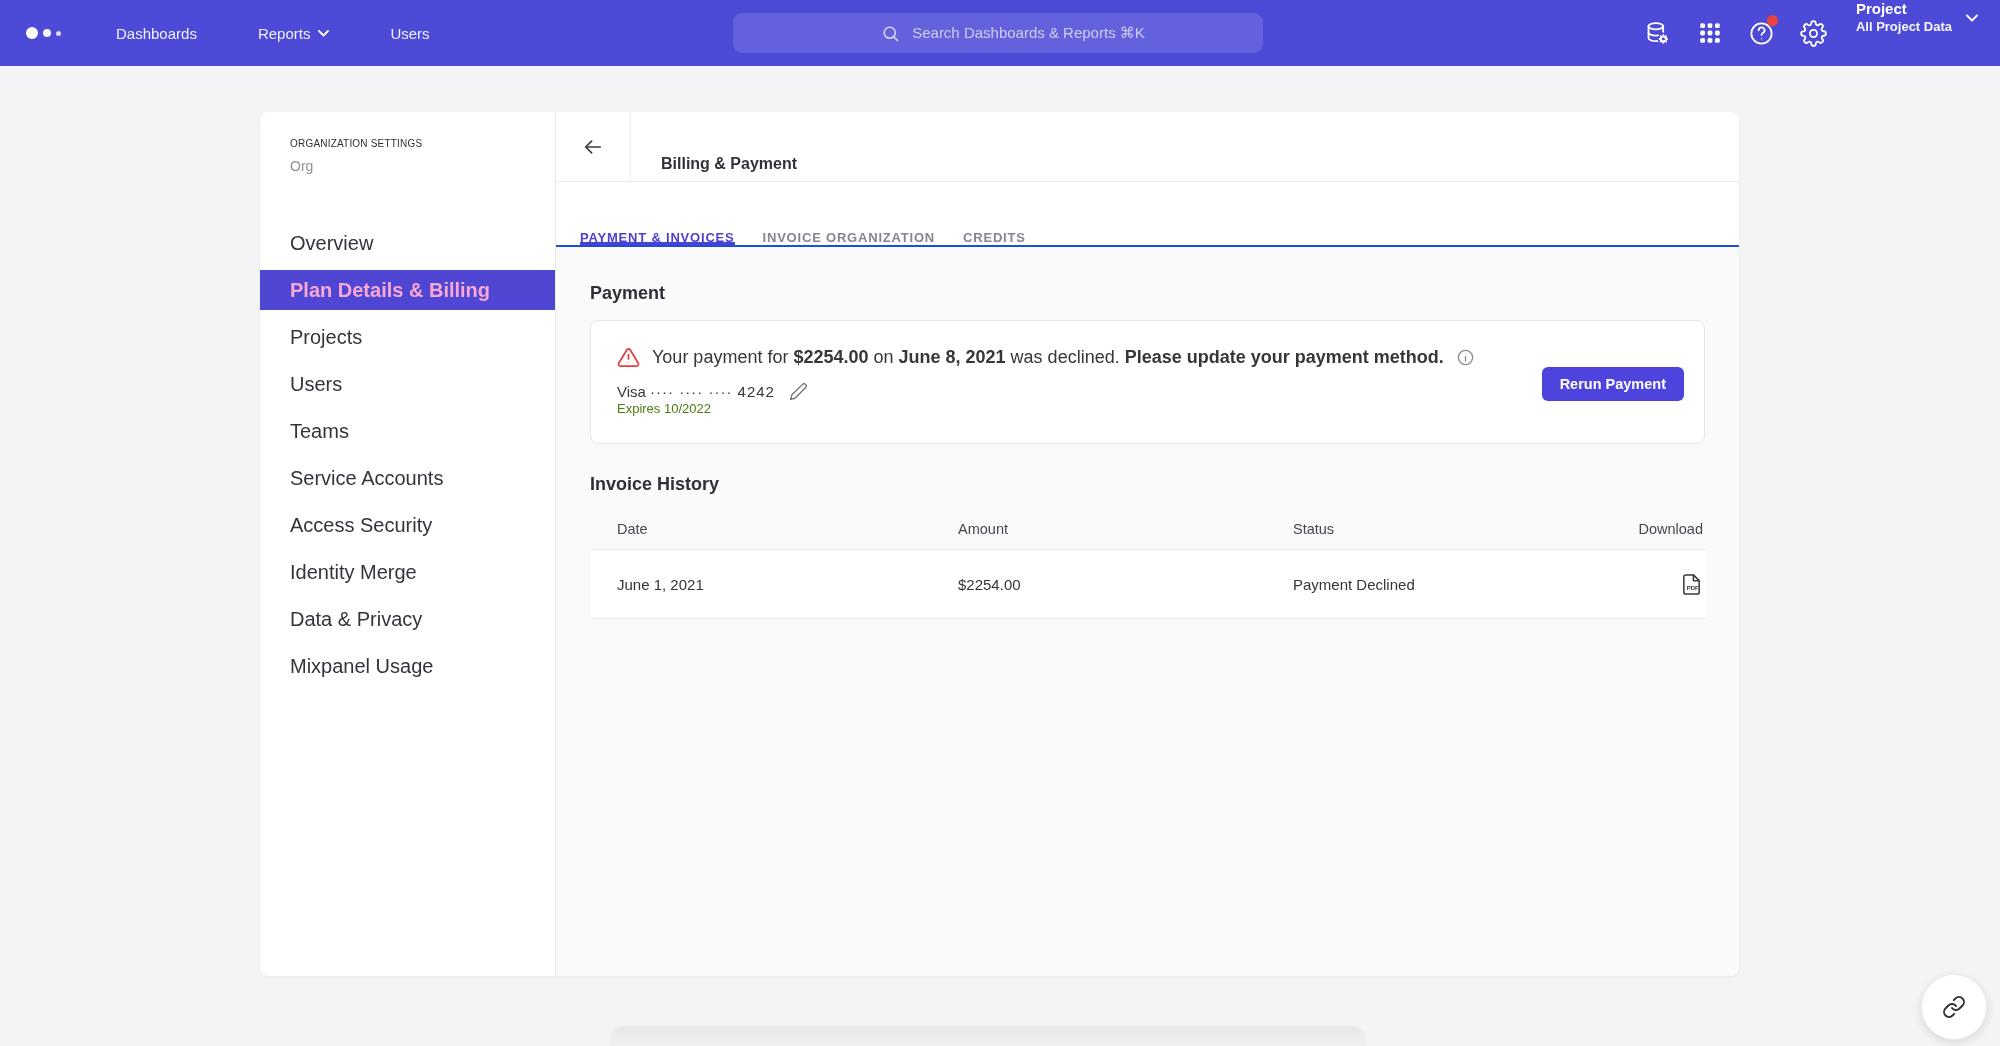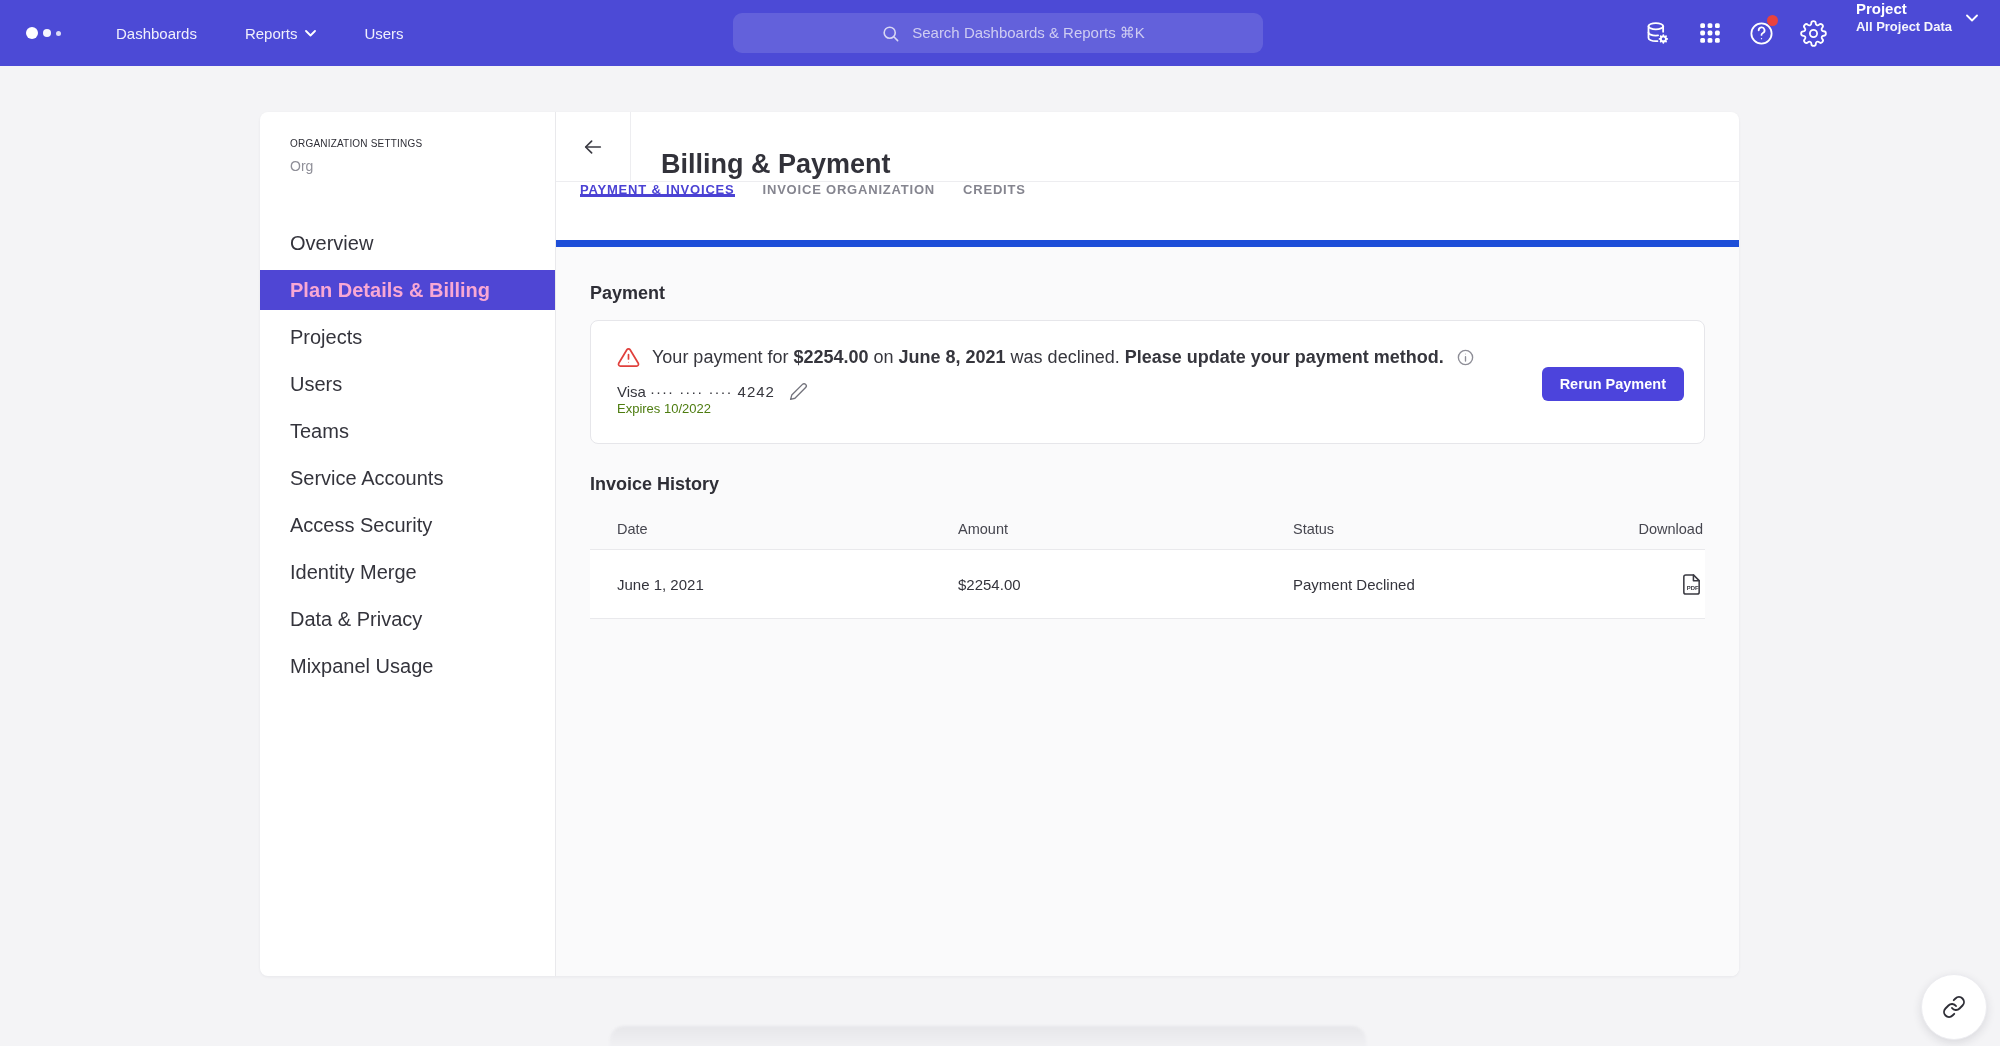--- a/index.html
+++ b/index.html
@@ -15,21 +15,21 @@
 
   
   .navbar {
     position:absolute; left:0; top:0; width:2000px; height:66px;
     background:#4c4ad6; display:flex; align-items:center;
   }
   .logo { display:flex; align-items:center; gap:5px; margin-left:26px; width:46px; }
   .logo .d1 { width:12px; height:12px; border-radius:50%; background:#fff; }
   .logo .d2 { width:8px; height:8px; border-radius:50%; background:#fff; opacity:.95; }
   .logo .d3 { width:5px; height:5px; border-radius:50%; background:#fff; opacity:.8; }
-  .nav-links { display:flex; align-items:center; margin-left:20px; }
+  .nav-links { display:flex; align-items:center; margin-left:20px;gap:13px; }
   .nav-link {
     color:#f0effc; font-size:15px; padding:0 24px; height:66px;
     display:flex; align-items:center; gap:8px; cursor:pointer; white-space:nowrap;
   }
   .search-pill {
     position:absolute; left:733px; top:13px; width:530px; height:40px;
     background:rgba(255,255,255,0.13); border-radius:9px;
     display:flex; align-items:center; justify-content:center; gap:12px; cursor:text;padding-left:30px;
   }
   .search-pill .ph { color:#cfcdf2; font-size:15px; }
@@ -62,22 +62,22 @@
   }
   .side-item.selected { background:#4f46d4; color:#f9a8d4; font-weight:bold; }
 
   
   .main-col { flex:1; display:flex; flex-direction:column; min-width:0; }
   .page-header { height:70px; border-bottom:1px solid #ededf0; display:flex; align-items:center; flex:none; }
   .back-btn {
     width:75px; height:70px; border-right:1px solid #ededf0;
     display:flex; align-items:center; justify-content:center; cursor:pointer; flex:none;
   }
-  .page-title { margin-left:30px; font-size:27px; font-weight:bold; color:#32323a;margin-top:35px; }
-  .tab-bar { height:65px; border-bottom:7px solid #1d4ed8; display:flex; align-items:flex-start; padding-left:24px; flex:none; background:#fff; }
+  .page-title { margin-left:30px; font-size:16px; font-weight:bold; color:#32323a;margin-top:35px; }
+  .tab-bar { height:65px; border-bottom:2px solid #1d4ed8; display:flex; align-items:flex-end; padding-left:24px; flex:none; background:#fff; }
   .tab {
     display:flex; align-items:center; padding:0 0; margin-right:28px;
     font-size:13px; font-weight:bold; letter-spacing:.8px; color:#85858f;
     cursor:pointer; position:relative; white-space:nowrap;
   }
   .tab.active { color:#4b42d4; }
   .tab.active::after { content:""; position:absolute; left:0; right:0; bottom:0; height:3px; background:#4b42d4; }
 
   .content { flex:1; background:#fafafb; padding:36px 34px 0 34px; }
   .section-heading { font-size:18px; font-weight:bold; color:#2f2f37; }

